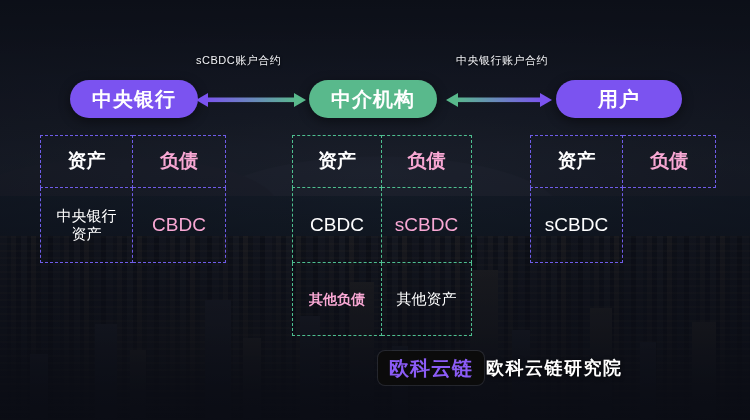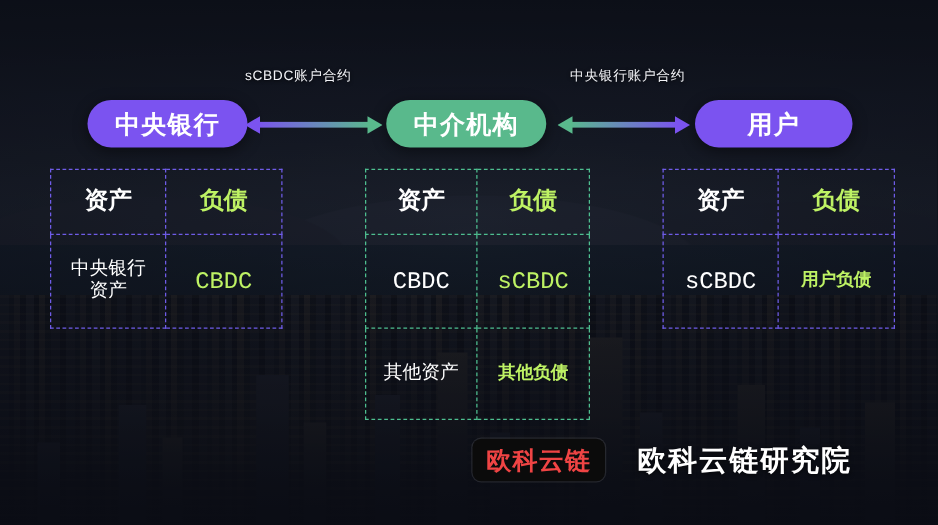--- a/index.html
+++ b/index.html
@@ -80,28 +80,28 @@
   #pill-im{left:309px;top:80px;width:128px;background:#59b98c;}
   #pill-us{left:556px;top:80px;width:126px;background:#7b53f0;}
 
   
   .arrow{position:absolute;top:89px;height:22px;}
   #arrow1{left:196px;width:110px;}
   #arrow2{left:446px;width:106px;}
 
   
   .tbl{position:absolute;display:flex;flex-direction:column;}
-  .trow{display:flex;font-family:Liberation Mono, monospace;}
+  .trow{display:flex;}
   .tcell{
     display:flex;align-items:center;justify-content:center;
     text-align:center;line-height:1.18;box-sizing:border-box;
   }
   .th{font-size:19px;font-weight:bold;}
   .asset{color:#ffffff;}
-  .liab{color:#bef264;}
+  .liab{color:#f9a8d4;}
 
   
   .tbl-p .tcell{border:1px dashed #6f5ce8;}
   .tbl-p .trow:not(:first-child) .tcell{border-top:none;}
   .tbl-p .tcell:not(:first-child){border-left:none;}
   
   .tbl-g .tcell{border:1px dashed #4ebf90;}
   .tbl-g .trow:not(:first-child) .tcell{border-top:none;}
   .tbl-g .tcell:not(:first-child){border-left:none;}
 
@@ -122,25 +122,25 @@
   .val-sm{font-size:14px;font-weight:bold;}
 
   
   #brand{
     position:absolute;left:378px;top:349px;height:38px;
     display:flex;align-items:center;
   }
   #brand-badge{
     background:#0b0b0b;border-radius:7px;height:34px;padding:0 11px;
     display:flex;align-items:center;justify-content:center;
-    font-size:20px;font-weight:bold;color:#ef4444;letter-spacing:1px;
+    font-size:20px;font-weight:bold;color:#8b5cf6;letter-spacing:1px;
     box-shadow:0 0 0 1px rgba(255,255,255,.10);
   }
   #brand-name{
-    margin-left:26px;font-size:23px;font-weight:bold;color:#ffffff;
+    margin-left:2px;font-size:18px;font-weight:bold;color:#ffffff;
     letter-spacing:1.5px;text-shadow:0 1px 4px rgba(0,0,0,.8);
   }
 </style>
 </head>
 <body>
 
 <div id="stage">
 
   <div class="bg-photo">
     <div class="bg-sky"></div>
@@ -213,33 +213,32 @@
   <div class="tbl tbl-g" id="tbl-mid">
     <div class="trow">
       <div class="tcell th asset h-head">资产</div>
       <div class="tcell th liab h-head">负债</div>
     </div>
     <div class="trow">
       <div class="tcell val-lg asset h-body">CBDC</div>
       <div class="tcell val-lg liab h-body">sCBDC</div>
     </div>
     <div class="trow">
+      <div class="tcell val-sm liab h-body3">其他负债</div>
       <div class="tcell val-md asset h-body3">其他资产</div>
-      <div class="tcell val-sm liab h-body3">其他负债</div>
     </div>
   </div>
 
   <div class="tbl tbl-p" id="tbl-right">
     <div class="trow">
       <div class="tcell th asset h-head">资产</div>
       <div class="tcell th liab h-head">负债</div>
     </div>
     <div class="trow">
       <div class="tcell val-lg asset h-body">sCBDC</div>
-      <div class="tcell val-sm liab h-body">用户负债</div>
     </div>
   </div>
 
   <div id="brand">
     <div id="brand-badge">欧科云链</div>
     <div id="brand-name">欧科云链研究院</div>
   </div>
 
 </div>
 

